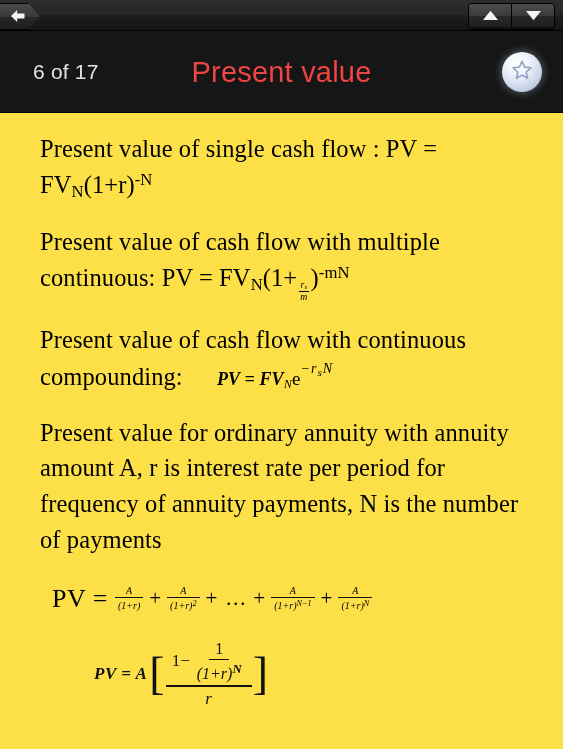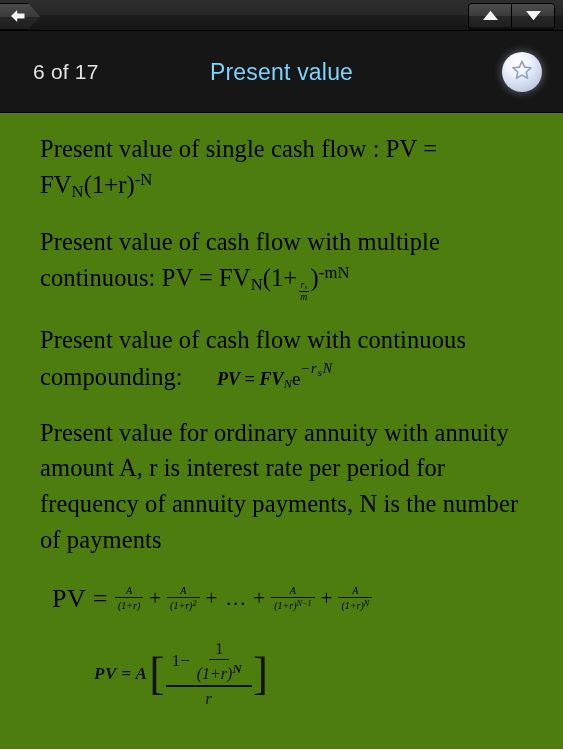--- a/index.html
+++ b/index.html
@@ -78,22 +78,22 @@
     font-size: 21px;
     letter-spacing: 0.2px;
     white-space: nowrap;
   }
   .deck-title {
     position: absolute;
     left: 0; right: 0;
     top: 50%;
     transform: translateY(-50%);
     text-align: center;
-    color: #7dd3fc;
-    font-size: 23px;
+    color: #ef4444;
+    font-size: 29px;
     letter-spacing: 0.2px;
     white-space: nowrap;
   }
   .star-btn {
     position: absolute;
     right: 21px;
     top: 50%;
     transform: translateY(-50%);
     width: 40px;
     height: 40px;
@@ -103,21 +103,21 @@
     box-shadow: 0 0 7px 2px rgba(190,205,230,0.30);
     display: flex;
     align-items: center;
     justify-content: center;
     cursor: pointer;
   }
 
   
   .content {
     position: relative;
-    background: #4d7c0f;
+    background: #fde047;
     height: 636px;
     padding: 18px 26px 0 40px;
     box-sizing: border-box;
     color: #000;
     font-family: "Liberation Serif", "DejaVu Serif", serif;
   }
   .para {
     font-size: 24.5px;
     line-height: 1.46;
     margin: 0 0 11px 0;

